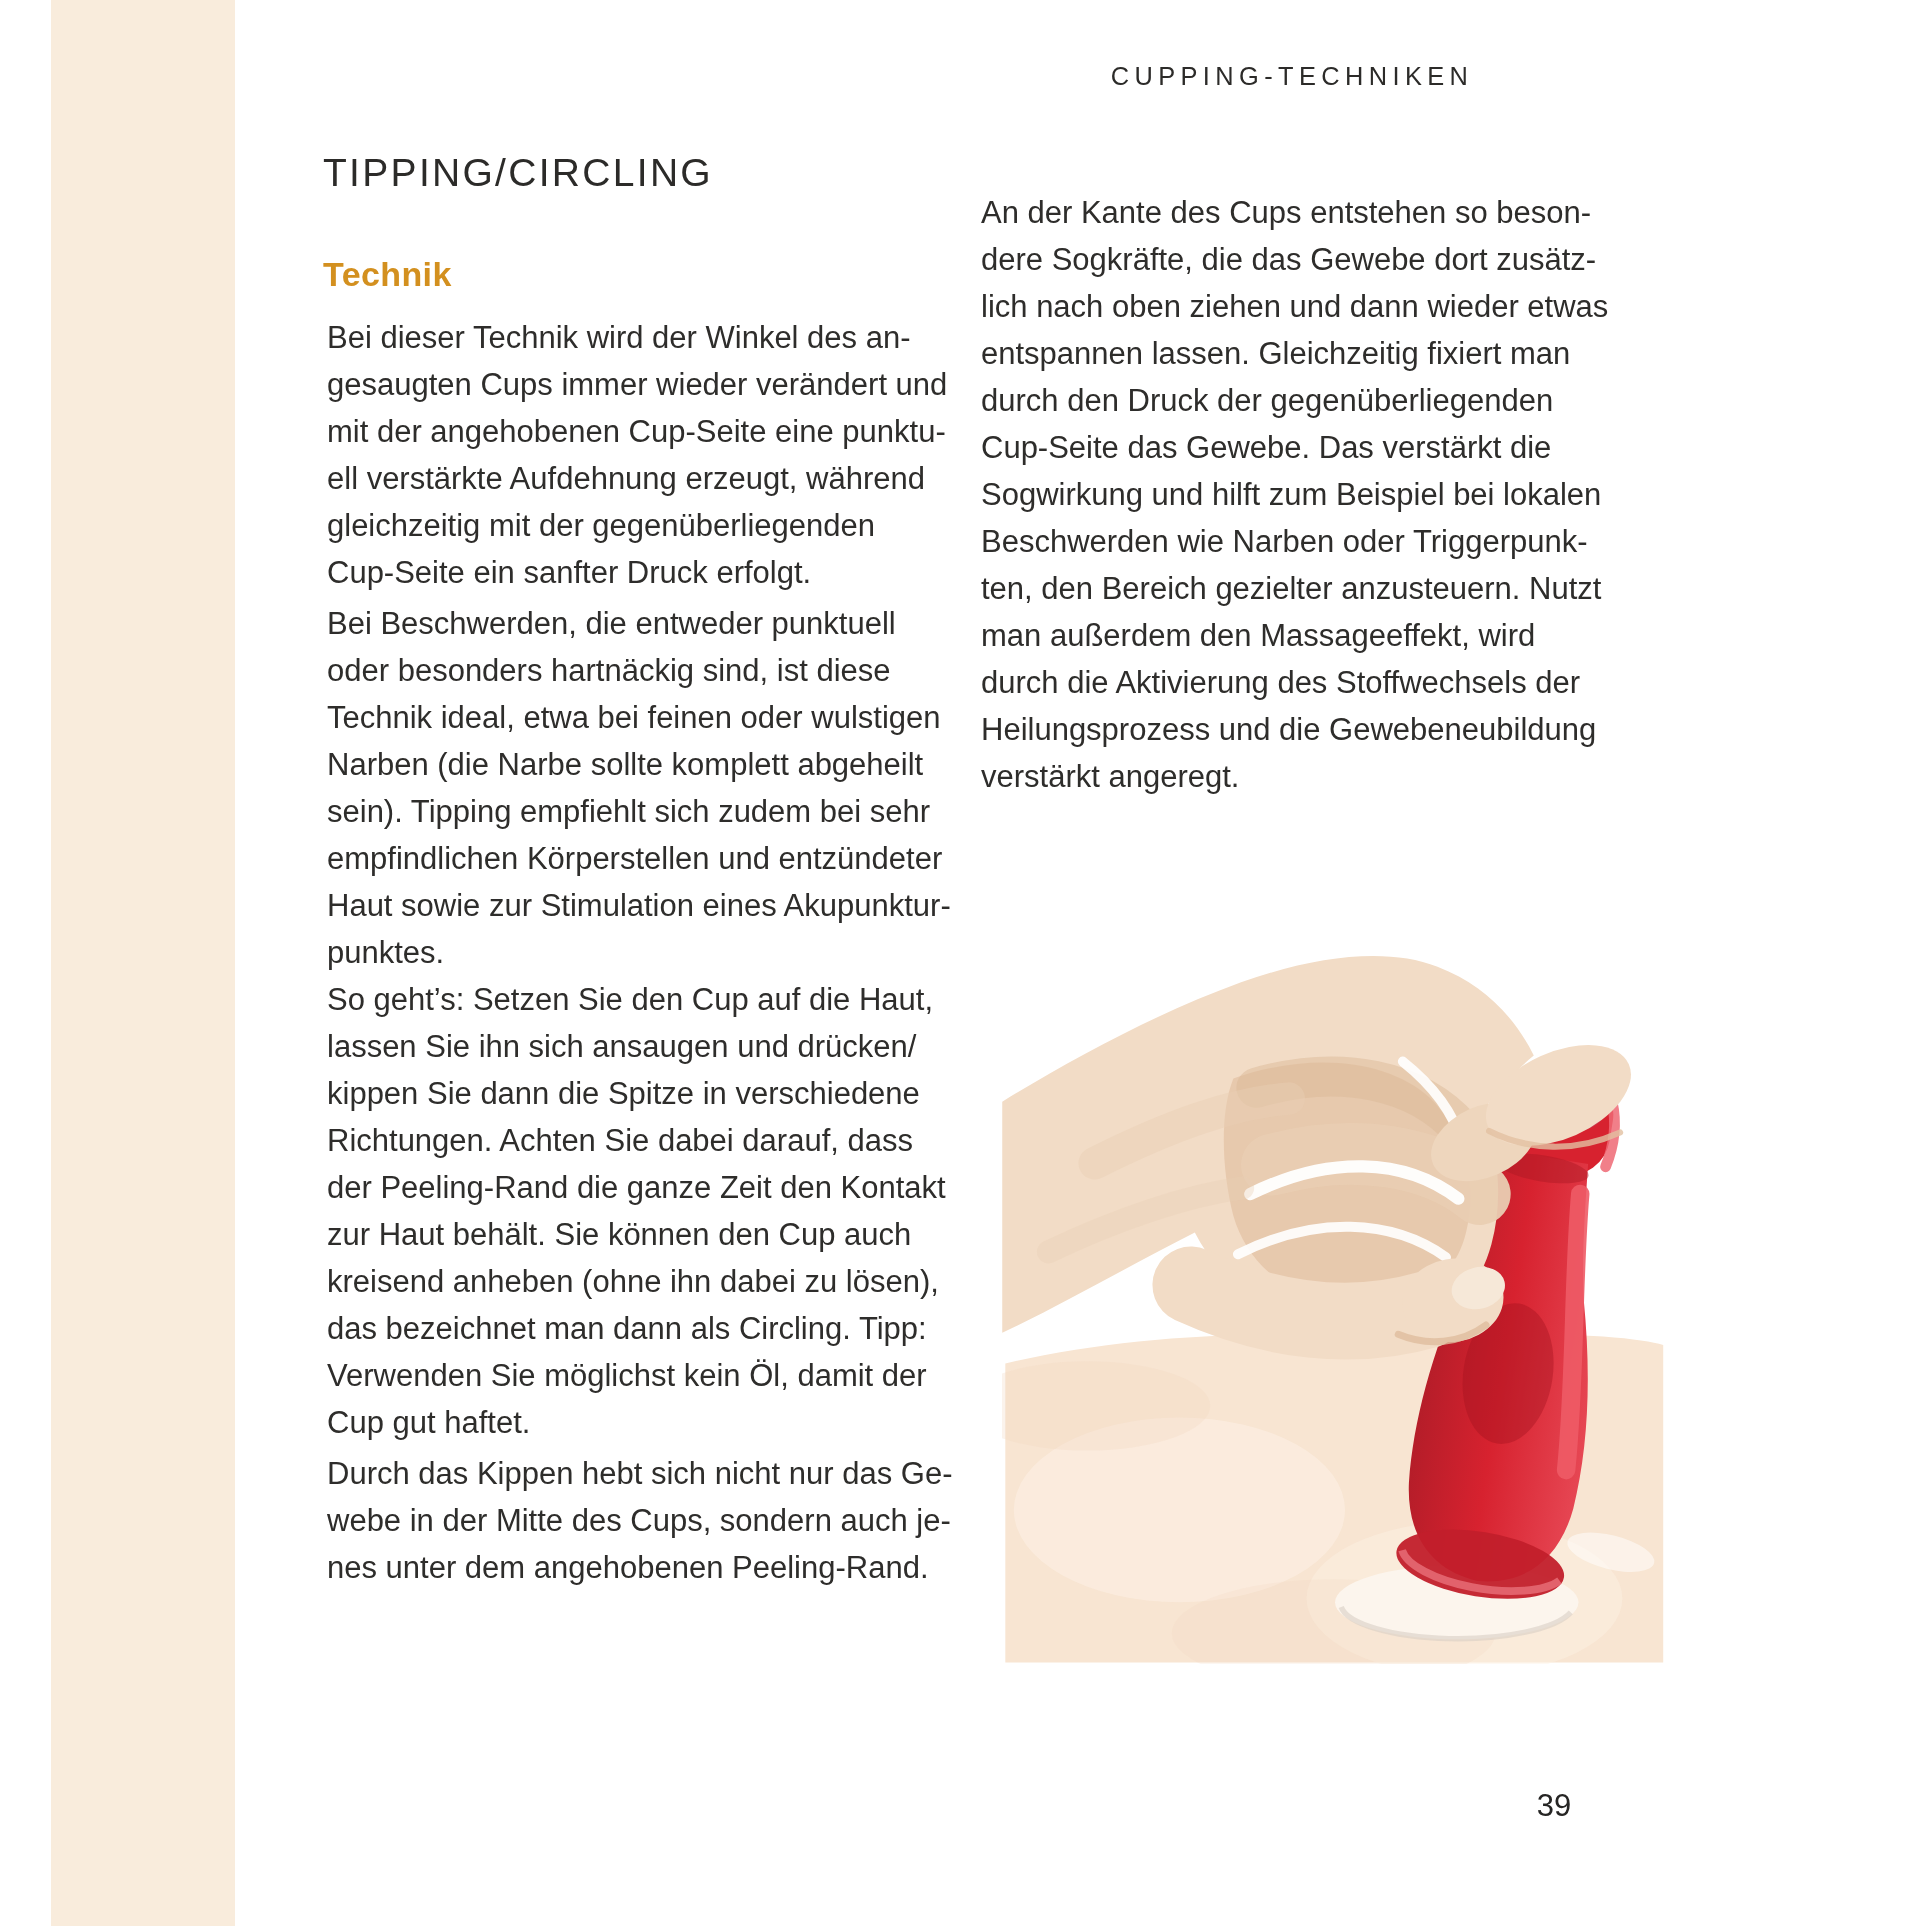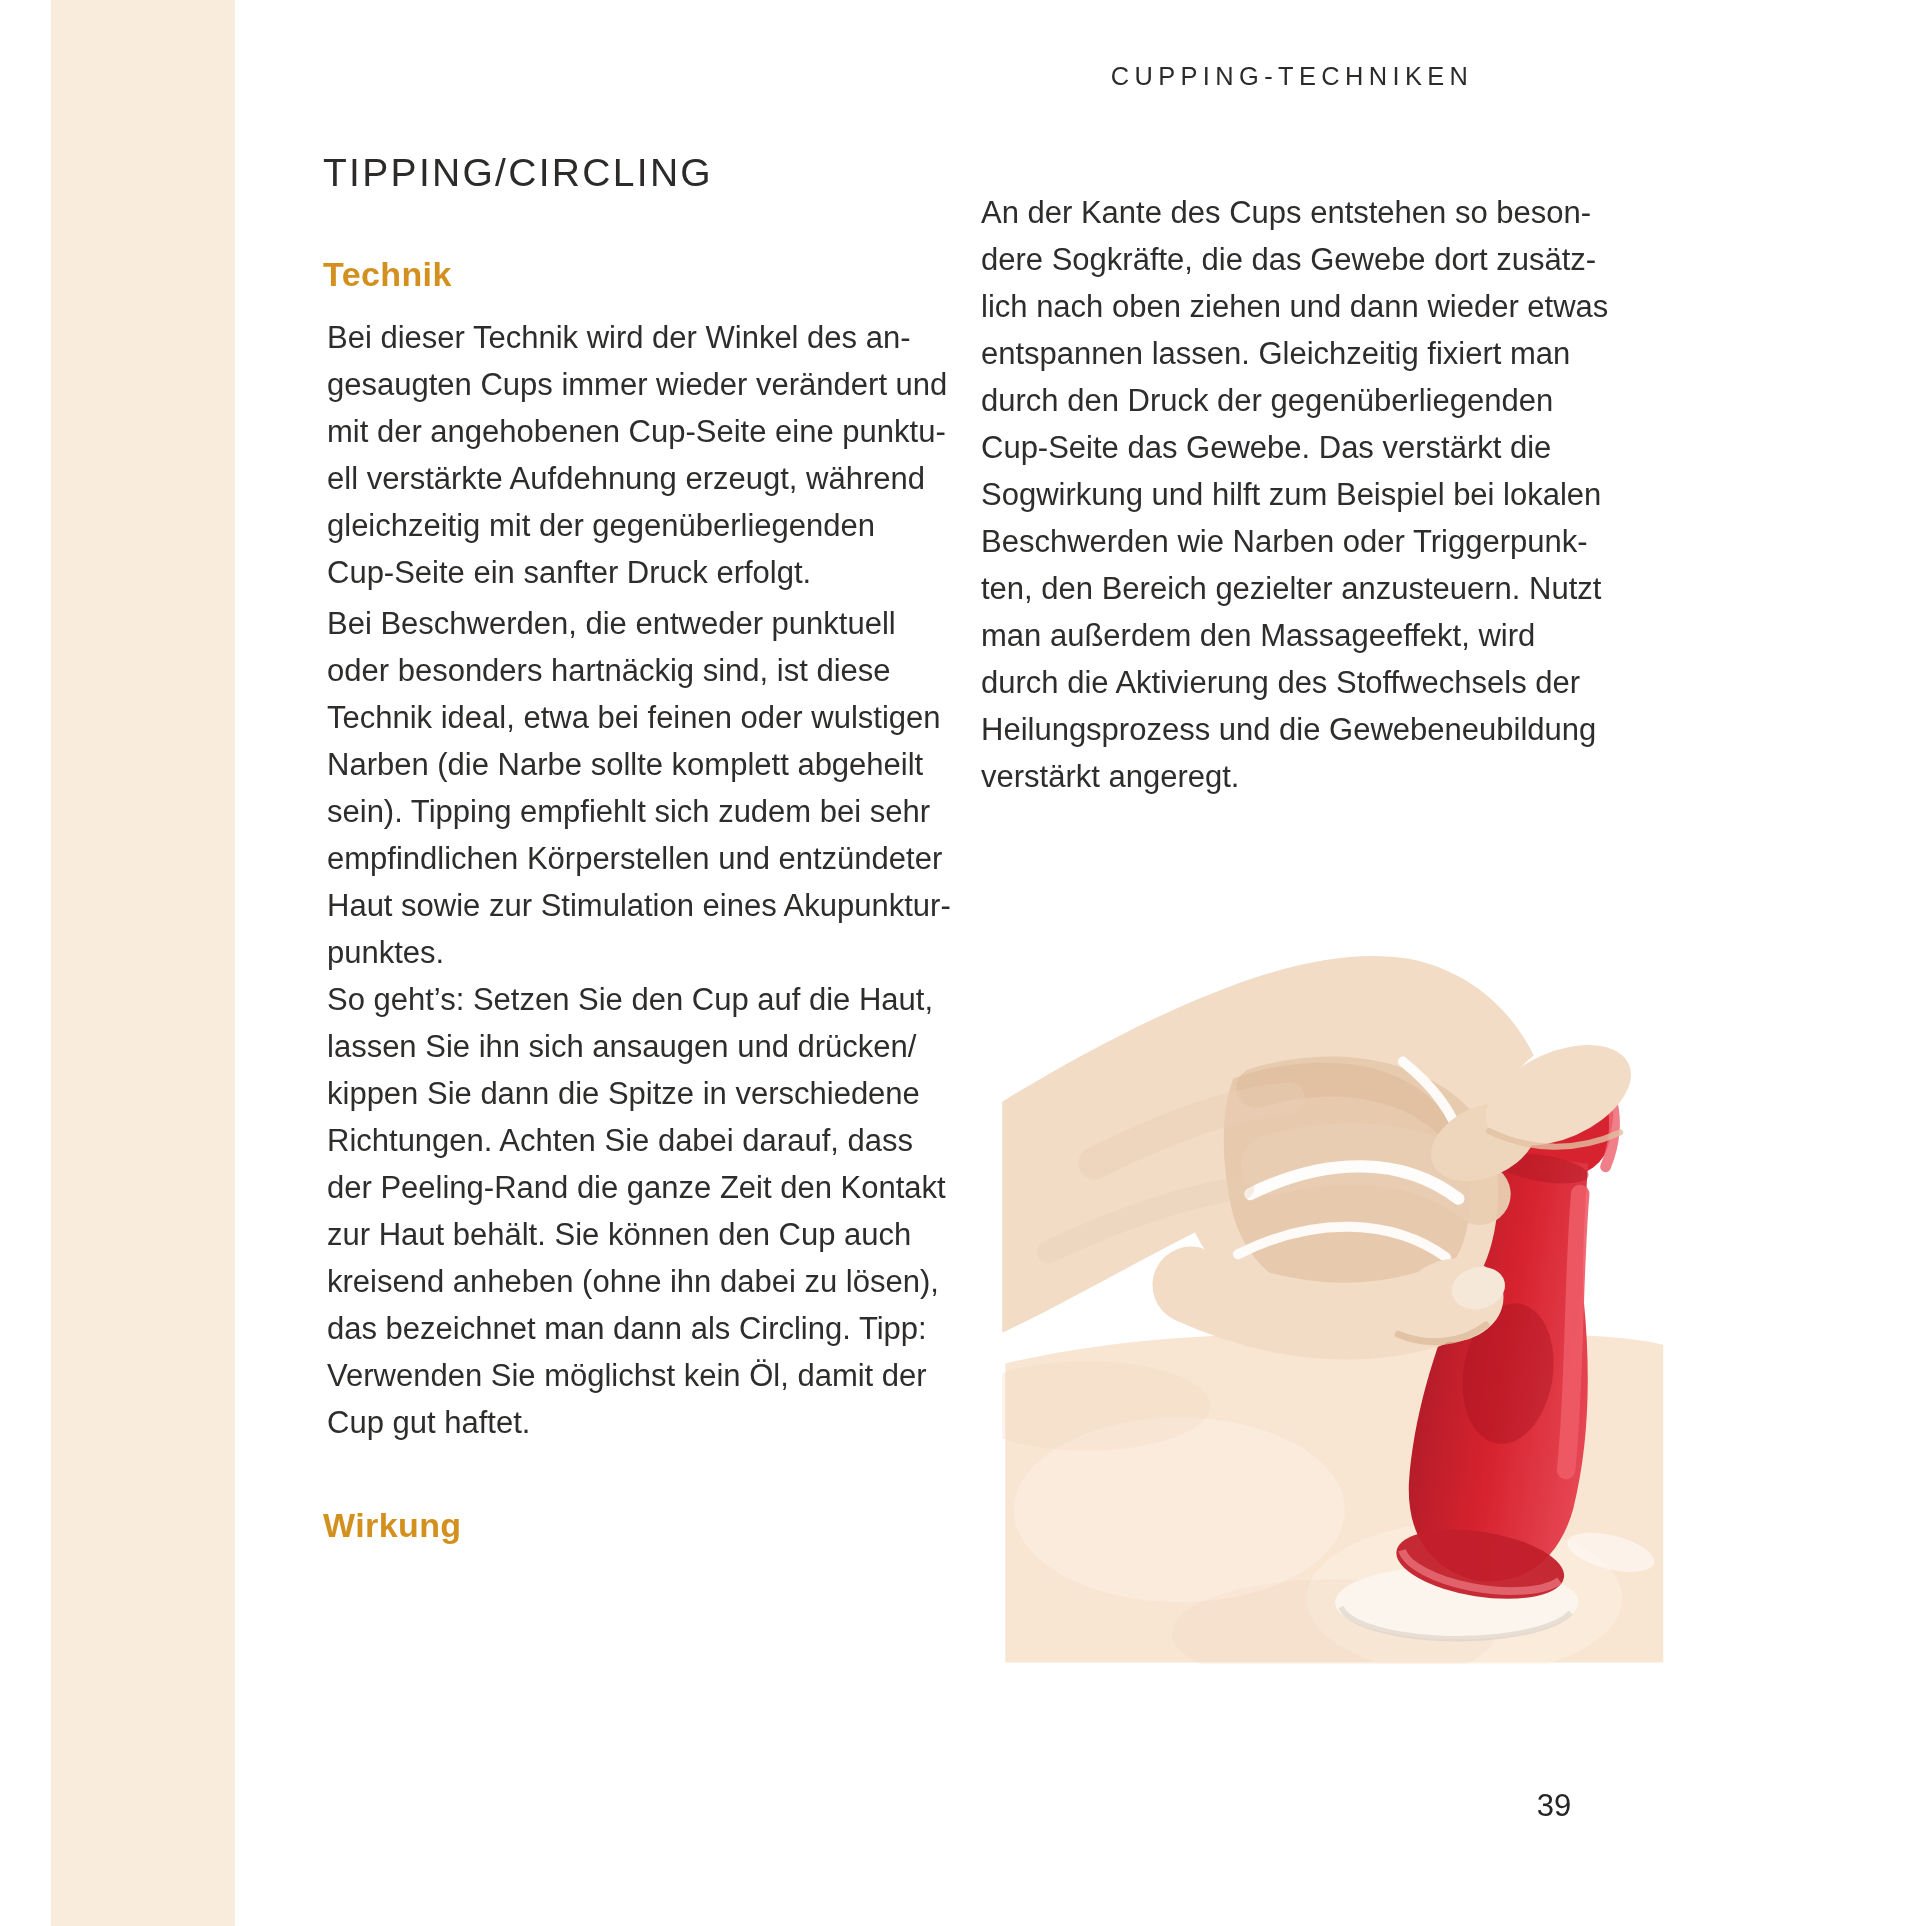--- a/index.html
+++ b/index.html
@@ -68,21 +68,21 @@
 <div class="running-header">CUPPING-TECHNIKEN</div>
 
 <main class="left-col">
   <h1 class="article-title">TIPPING/CIRCLING</h1>
 
   <h2 class="section-heading">Technik</h2>
   <p class="body-text">Bei dieser Technik wird der Winkel des an-<br>gesaugten Cups immer wieder verändert und<br>mit der angehobenen Cup-Seite eine punktu-<br>ell verstärkte Aufdehnung erzeugt, während<br>gleichzeitig mit der gegenüberliegenden<br>Cup-Seite ein sanfter Druck erfolgt.</p>
 
   <p class="body-text">Bei Beschwerden, die entweder punktuell<br>oder besonders hartnäckig sind, ist diese<br>Technik ideal, etwa bei feinen oder wulstigen<br>Narben (die Narbe sollte komplett abgeheilt<br>sein). Tipping empfiehlt sich zudem bei sehr<br>empfindlichen Körperstellen und entzündeter<br>Haut sowie zur Stimulation eines Akupunktur-<br>punktes.<br><strong>So geht’s:</strong> Setzen Sie den Cup auf die Haut,<br>lassen Sie ihn sich ansaugen und drücken/<br>kippen Sie dann die Spitze in verschiedene<br>Richtungen. Achten Sie dabei darauf, dass<br>der Peeling-Rand die ganze Zeit den Kontakt<br>zur Haut behält. Sie können den Cup auch<br>kreisend anheben (ohne ihn dabei zu lösen),<br>das bezeichnet man dann als Circling. <strong>Tipp:</strong><br>Verwenden Sie möglichst kein Öl, damit der<br>Cup gut haftet.</p>
 
-  <h2 class="section-heading">Wirkung</h2>
+  <p class="body-text">Durch das Kippen hebt sich nicht nur das Ge-<br>webe in der Mitte des Cups, sondern auch je-<br>nes unter dem angehobenen Peeling-Rand.</p>
 </main>
 
 <section class="right-col">
   <p class="body-text">An der Kante des Cups entstehen so beson-<br>dere Sogkräfte, die das Gewebe dort zusätz-<br>lich nach oben ziehen und dann wieder etwas<br>entspannen lassen. Gleichzeitig fixiert man<br>durch den Druck der gegenüberliegenden<br>Cup-Seite das Gewebe. Das verstärkt die<br>Sogwirkung und hilft zum Beispiel bei lokalen<br>Beschwerden wie Narben oder Triggerpunk-<br>ten, den Bereich gezielter anzusteuern. Nutzt<br>man außerdem den Massageeffekt, wird<br>durch die Aktivierung des Stoffwechsels der<br>Heilungsprozess und die Gewebeneubildung<br>verstärkt angeregt.</p>
 </section>
 
 <figure class="figure">
   <svg viewBox="0 0 860 1080" xmlns="http://www.w3.org/2000/svg">
     <defs>
       <linearGradient id="cupBody" x1="0" y1="0" x2="1" y2="0">

